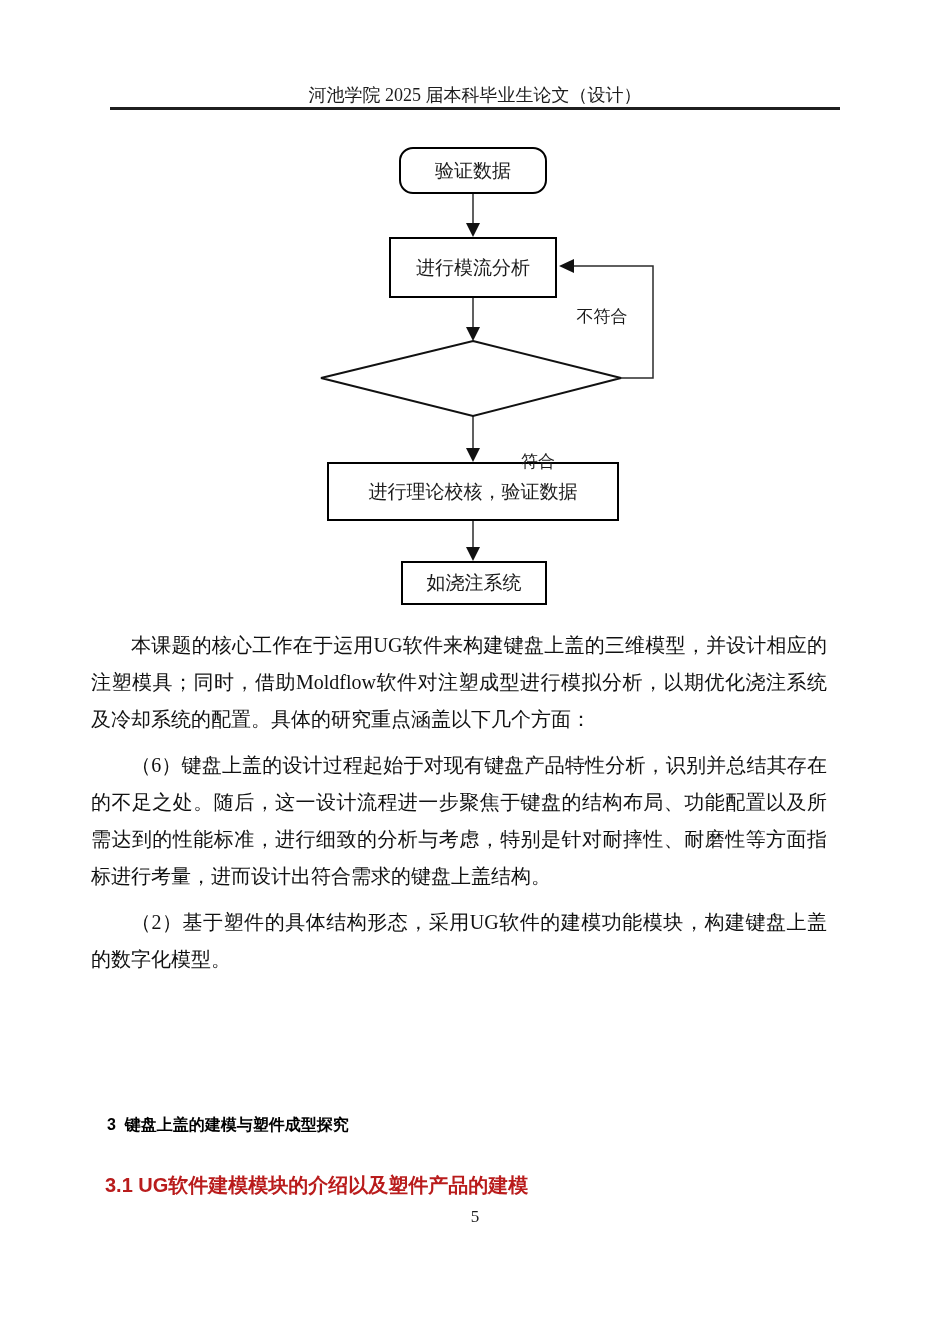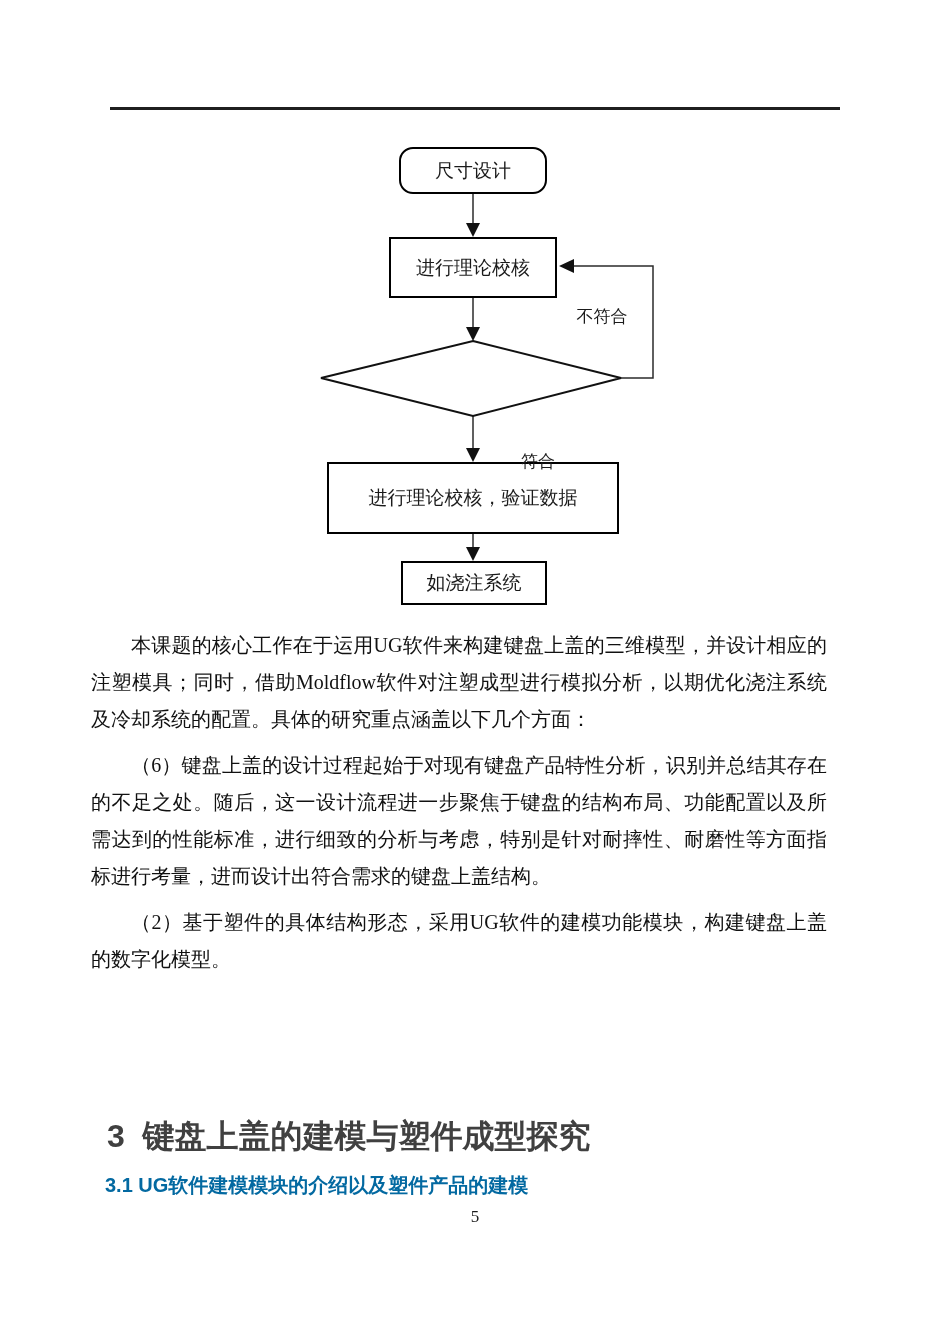--- a/index.html
+++ b/index.html
@@ -18,76 +18,77 @@
     background:#1f1f1f;
   }
   .fc-svg { position:absolute; left:0; top:0; width:950px; height:1344px; }
   .fc-node {
     position:absolute; display:flex; align-items:center; justify-content:center;
     background:#fff; border:2px solid #000; font-size:19px; color:#1a1a1a;
     white-space:nowrap;
   }
   .node-rounded { left:399px; top:147px; width:148px; height:47px; border-radius:14px; }
   .node-make    { left:389px; top:237px; width:168px; height:61px; }
-  .node-check   { left:327px; top:462px; width:292px; height:72px; }
+  .node-check   { left:327px; top:462px; width:292px; height:59px; }
   .node-concl   { left:401px; top:561px; width:146px; height:44px; }
   .diamond-label {
     position:absolute; left:373px; top:366px; width:200px; height:26px;
     line-height:26px; text-align:center; font-size:20px; color:#1a1a1a;
   }
   .edge-label { position:absolute; font-size:17px; color:#1a1a1a; text-align:center; }
   .label-notpass { left:560px; top:305px; width:84px; }
   .label-pass    { left:506px; top:450px; width:64px; }
   .content {
     position:absolute; left:91px; top:627px; width:736px;
     font-size:20px; line-height:37px; text-align:justify; color:#111;
   }
   .content p { text-indent:2em; margin:0 0 9px 0; }
   .h1 {
     position:absolute; left:107px; top:1115px;
     font-family:"Liberation Sans","DejaVu Sans",sans-serif;
-    font-weight:bold; font-size:32px; color:#404040; white-space:pre-wrap;
+    font-weight:bold; font-size:16px; color:#000000; white-space:pre-wrap;
   }
   .h2 {
     position:absolute; left:105px; top:1172px;
     font-family:"Liberation Sans","DejaVu Sans",sans-serif;
-    font-weight:bold; font-size:20px; color:#0369a1; white-space:pre-wrap;
+    font-weight:bold; font-size:20px; color:#b91c1c; white-space:pre-wrap;
   }
   .page-number {
     position:absolute; top:1207px; left:0; width:100%;
     text-align:center; font-size:17px; color:#1c1c1c;
   }
 </style>
 </head>
 <body>
 
 <div class="page">
 
+  <div class="header-title">河池学院 2025 届本科毕业生论文（设计）</div>
   <div class="header-rule"></div>
 
   <svg class="fc-svg" viewBox="0 0 950 1344">
     <g stroke="#2b2b2b" stroke-width="1.5" fill="none">
       <line x1="473" y1="194" x2="473" y2="226"></line>
       <line x1="473" y1="298" x2="473" y2="330"></line>
       <line x1="473" y1="416" x2="473" y2="450"></line>
       <line x1="473" y1="521" x2="473" y2="549"></line>
       <polyline points="621,378 653,378 653,266 574,266"></polyline>
     </g>
     <g fill="#111">
       <polygon points="473,237 466,223 480,223"></polygon>
       <polygon points="473,341 466,327 480,327"></polygon>
       <polygon points="473,462 466,448 480,448"></polygon>
       <polygon points="473,561 466,547 480,547"></polygon>
       <polygon points="559,266 574,259 574,273"></polygon>
     </g>
     <polygon points="473,341 621,378 473,416 321,378" fill="#ffffff" stroke="#111" stroke-width="2"></polygon>
   </svg>
 
-  <div class="fc-node node-rounded">尺寸设计</div>
-  <div class="fc-node node-make">进行理论校核</div>
+  <div class="fc-node node-rounded">验证数据</div>
+  <div class="fc-node node-make">进行模流分析</div>
   <div class="fc-node node-check">进行理论校核，验证数据</div>
   <div class="fc-node node-concl">如浇注系统</div>
 
   <div class="edge-label label-notpass">不符合</div>
   <div class="edge-label label-pass">符合</div>
 
   <div class="content">
     <p>本课题的核心工作在于运用UG软件来构建键盘上盖的三维模型，并设计相应的注塑模具；同时，借助Moldflow软件对注塑成型进行模拟分析，以期优化浇注系统及冷却系统的配置。具体的研究重点涵盖以下几个方面：</p>
     <p>（6）键盘上盖的设计过程起始于对现有键盘产品特性分析，识别并总结其存在的不足之处。随后，这一设计流程进一步聚焦于键盘的结构布局、功能配置以及所需达到的性能标准，进行细致的分析与考虑，特别是针对耐摔性、耐磨性等方面指标进行考量，进而设计出符合需求的键盘上盖结构。</p>
     <p>（2）基于塑件的具体结构形态，采用UG软件的建模功能模块，构建键盘上盖的数字化模型。</p>

